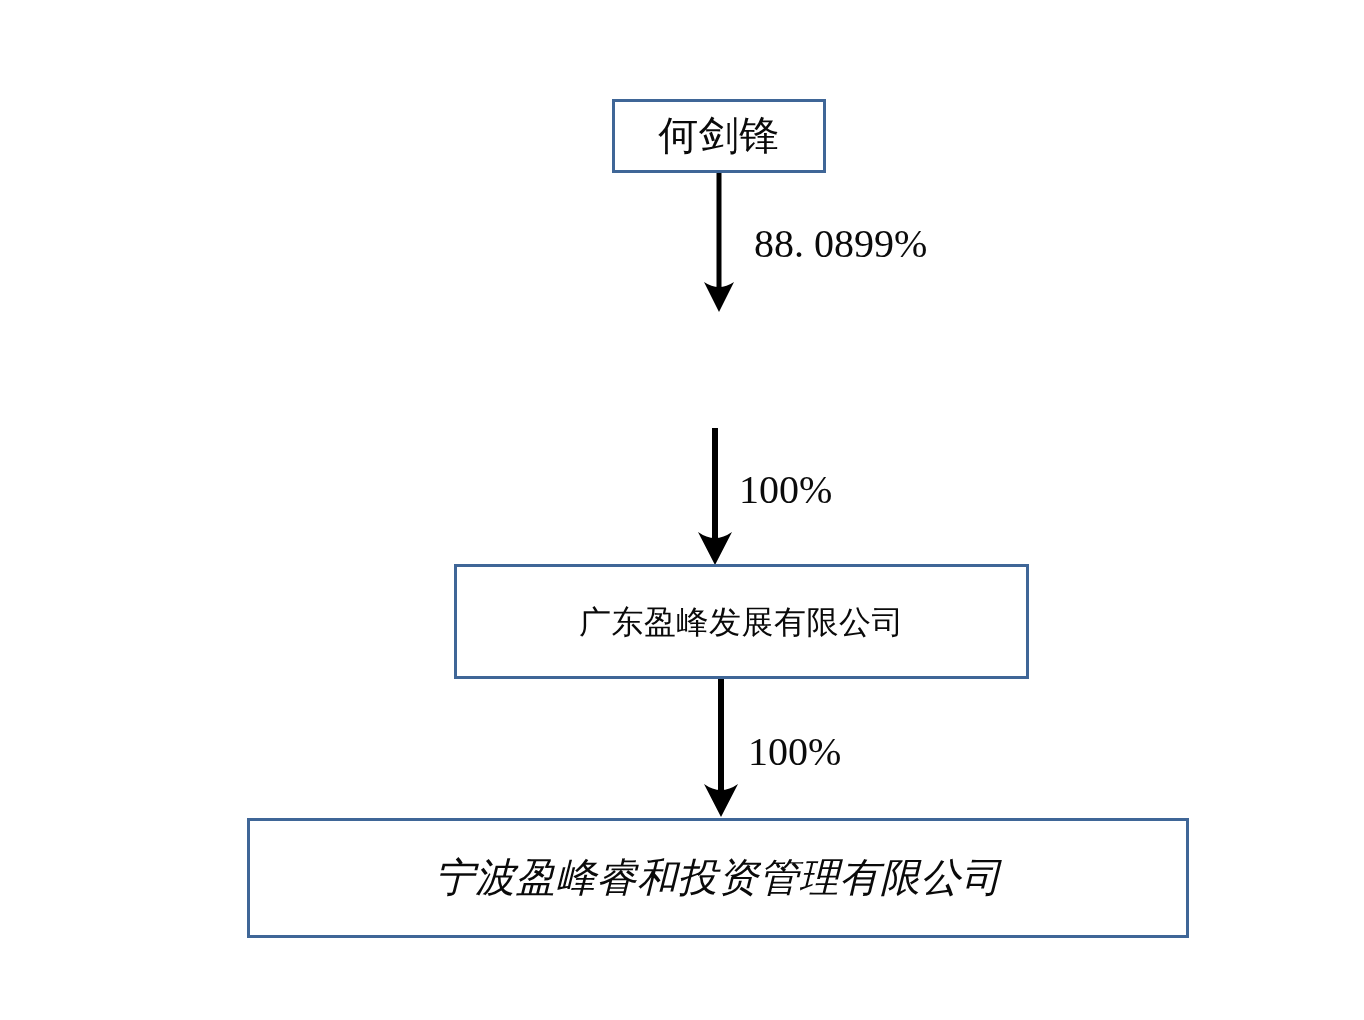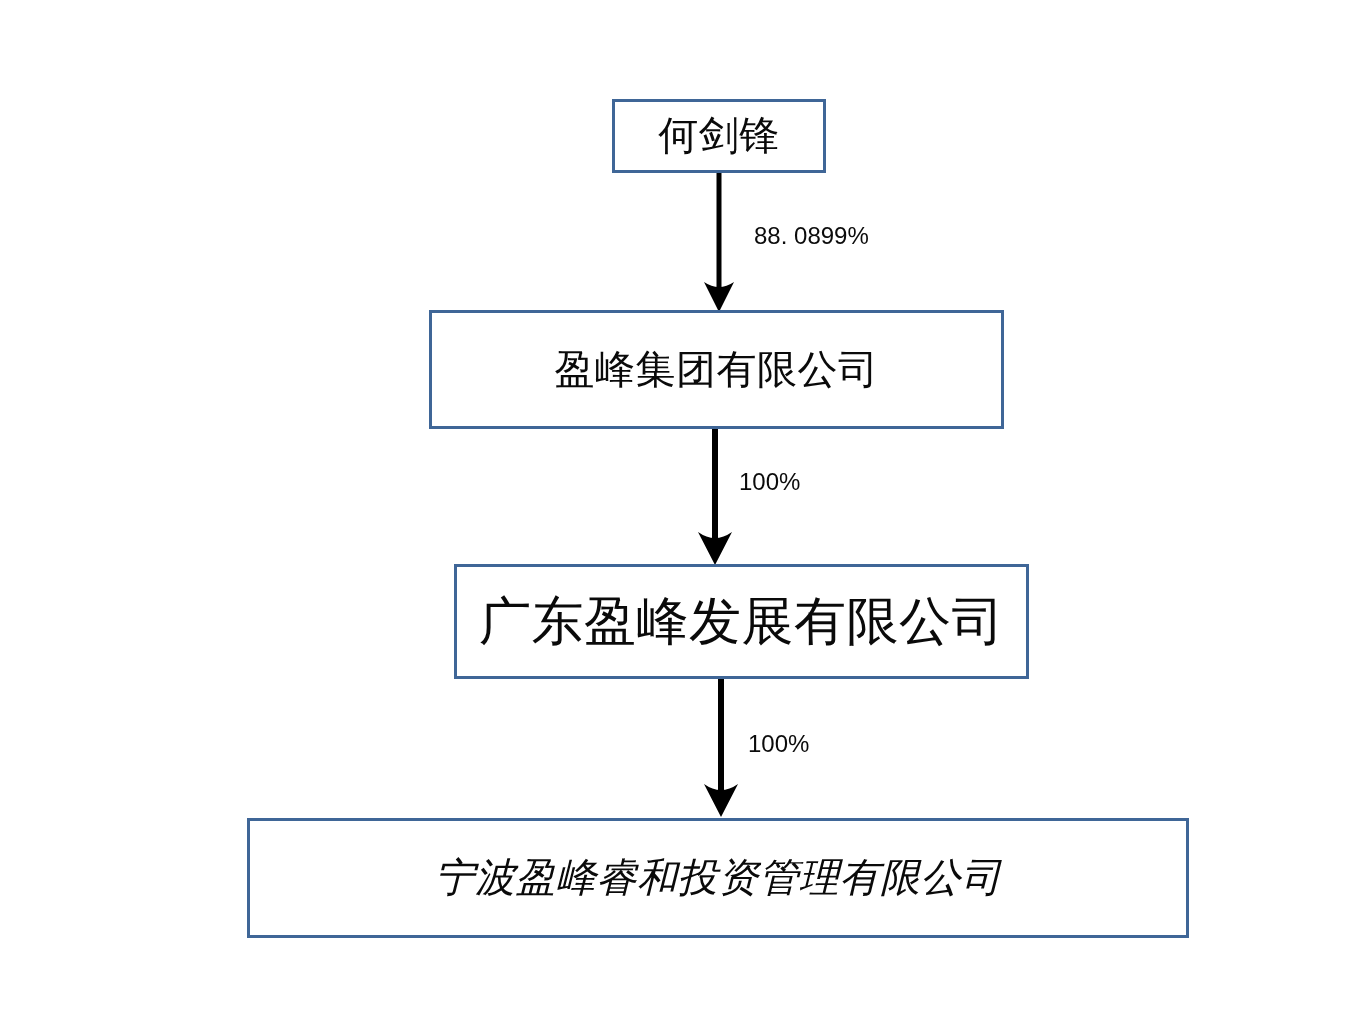--- a/index.html
+++ b/index.html
@@ -41,39 +41,39 @@
   #box-person .node-label { font-size: 40px; }
 
   #box-group {
     left: 429px; top: 310px; width: 575px; height: 119px;
   }
   #box-group .node-label { font-size: 40px; }
 
   #box-development {
     left: 454px; top: 564px; width: 575px; height: 115px;
   }
-  #box-development .node-label { font-size: 52px; }
+  #box-development .node-label { font-size: 32px; }
 
   #box-fund {
     left: 247px; top: 818px; width: 942px; height: 120px; font-style: italic;
   }
   #box-fund .node-label { font-size: 40px; }
 
   
   .arrow {
     position: absolute;
     z-index: 2;
   }
   .arrow svg { display: block; overflow: visible; }
 
   
   .edge-label {
     position: absolute;
-    font-family: Liberation Sans, sans-serif;
-    font-size: 24px;
+    font-family: Liberation Serif, serif;
+    font-size: 40px;
     color: #0b0b0b;
     white-space: pre;
     line-height: 1;
     z-index: 4;
   }
   #label-edge-1 { left: 754px; top: 224px; }
   #label-edge-2 { left: 739px; top: 470px; }
   #label-edge-3 { left: 748px; top: 732px; }
 </style>
 </head>
@@ -86,23 +86,20 @@
   </div>
 
   <div class="arrow" id="arrow-1" style="left:700px; top:170px;">
     <svg width="40" height="145" viewBox="0 0 40 145">
       <line x1="19" y1="0" x2="19" y2="124" stroke="#000000" stroke-width="5"></line>
       <path d="M19 142 L4 112 Q19 122 34 112 Z" fill="#000000"></path>
     </svg>
   </div>
   <div class="edge-label" id="label-edge-1">88. 0899%</div>
 
-  <div class="node-box" id="box-group">
-    <span class="node-label">盈峰集团有限公司</span>
-  </div>
 
   <div class="arrow" id="arrow-2" style="left:696px; top:428px;">
     <svg width="40" height="140" viewBox="0 0 40 140">
       <line x1="19" y1="0" x2="19" y2="117" stroke="#000000" stroke-width="6"></line>
       <path d="M19 137 L2 104 Q19 116 36 104 Z" fill="#000000"></path>
     </svg>
   </div>
   <div class="edge-label" id="label-edge-2">100%</div>
 
   <div class="node-box" id="box-development">

